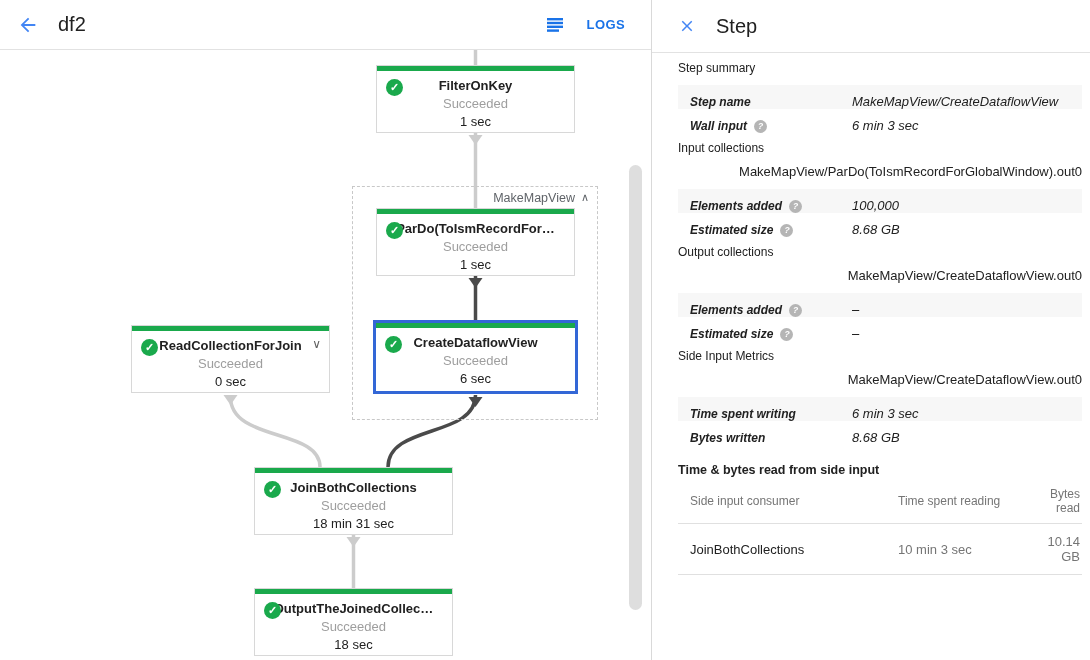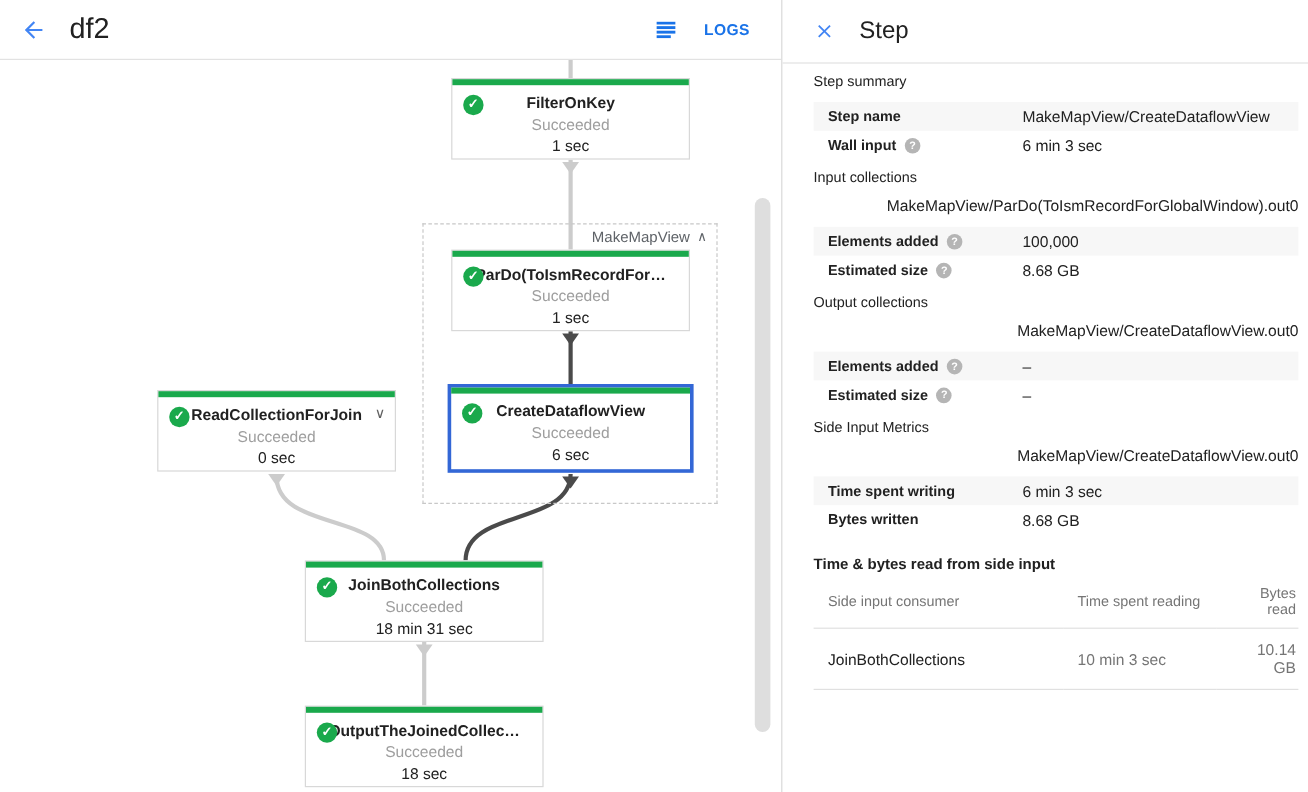--- a/index.html
+++ b/index.html
@@ -7,21 +7,21 @@
     font-family:"Liberation Sans", sans-serif; color:#212121; }
 
   
   .graph-area { position:absolute; left:0; top:0; width:651px; height:660px; background:#fff; }
   .edges { position:absolute; left:0; top:0; z-index:1; }
 
   .topbar { position:absolute; left:0; top:0; width:651px; height:50px; background:#fff;
     border-bottom:1px solid #e2e2e2; z-index:5; display:flex; align-items:center; }
   .back-btn { margin-left:12px; width:32px; height:32px; border:none; background:transparent;
     cursor:pointer; display:flex; align-items:center; justify-content:center; }
-  .job-title { font-size:24px; color:#212121; margin-left:14px;text-align:center; }
+  .job-title { font-size:20px; color:#212121; margin-left:14px;text-align:center; }
   .logs-btn { margin-left:auto; margin-right:26px; border:none; background:transparent; cursor:pointer;
     display:flex; align-items:center; gap:24px; color:#1a73e8; font-size:13px; font-weight:bold;
     letter-spacing:.4px; font-family:"Liberation Sans", sans-serif; }
 
   .node { position:absolute; width:199px; height:68px; background:#fff; border:1px solid #d8d8d8;
     z-index:2; text-align:center; cursor:pointer; font-size:13px; }
   .node .bar { height:5px; background:#1aa94c; }
   .node .check { position:absolute; left:9px; top:13px; width:17px; height:17px; border-radius:50%;
     background:#1aa94c; color:#fff; font-size:11px; line-height:17px; font-weight:bold; }
   .node .title { font-weight:bold; color:#212121; margin-top:7px; white-space:nowrap; }
@@ -44,21 +44,21 @@
   .panel { position:absolute; left:652px; top:0; width:438px; height:660px; background:#fff; overflow:hidden; }
   .panel-header { height:53px; border-bottom:1px solid #e2e2e2; display:flex; align-items:center; }
   .close-btn { margin-left:20px; width:30px; height:30px; border:none; background:transparent;
     cursor:pointer; display:flex; align-items:center; justify-content:center; }
   .panel-title { font-size:20px; color:#212121; margin-left:14px; }
 
   .panel-body { padding:0 8px 0 26px; }
   .sec-heading { font-size:12px; color:#212121; margin-top:8px; }
   .coll-name { font-size:13px; color:#212121; margin-top:9px;text-align:right; }
   .rows { margin-top:10px; }
-  .mrow { display:flex; align-items:center; height:24px; padding:0 0 0 12px; font-size:13px; }
+  .mrow { display:flex; align-items:flex-end; height:24px; padding:0 0 0 12px; font-size:13px;font-style:italic; }
   .mrow.alt { background:#f7f7f7; }
   .mrow .lbl { width:162px; font-size:12px; font-weight:bold; color:#212121; display:flex;
     align-items:center; gap:7px; }
   .help { display:inline-block; width:13px; height:13px; border-radius:50%; background:#b5b5b5;
     color:#fff; font-size:9px; line-height:13px; text-align:center; font-weight:bold; cursor:pointer; }
   .mrow .val { color:#212121; }
 
   .tbl-heading { font-size:12.5px; font-weight:bold; color:#212121; margin-top:18px; }
   table.sitbl { width:100%; border-collapse:collapse; margin-top:4px; font-size:13px; }
   .sitbl th { font-size:12px; font-weight:normal; color:#757575; text-align:left;

